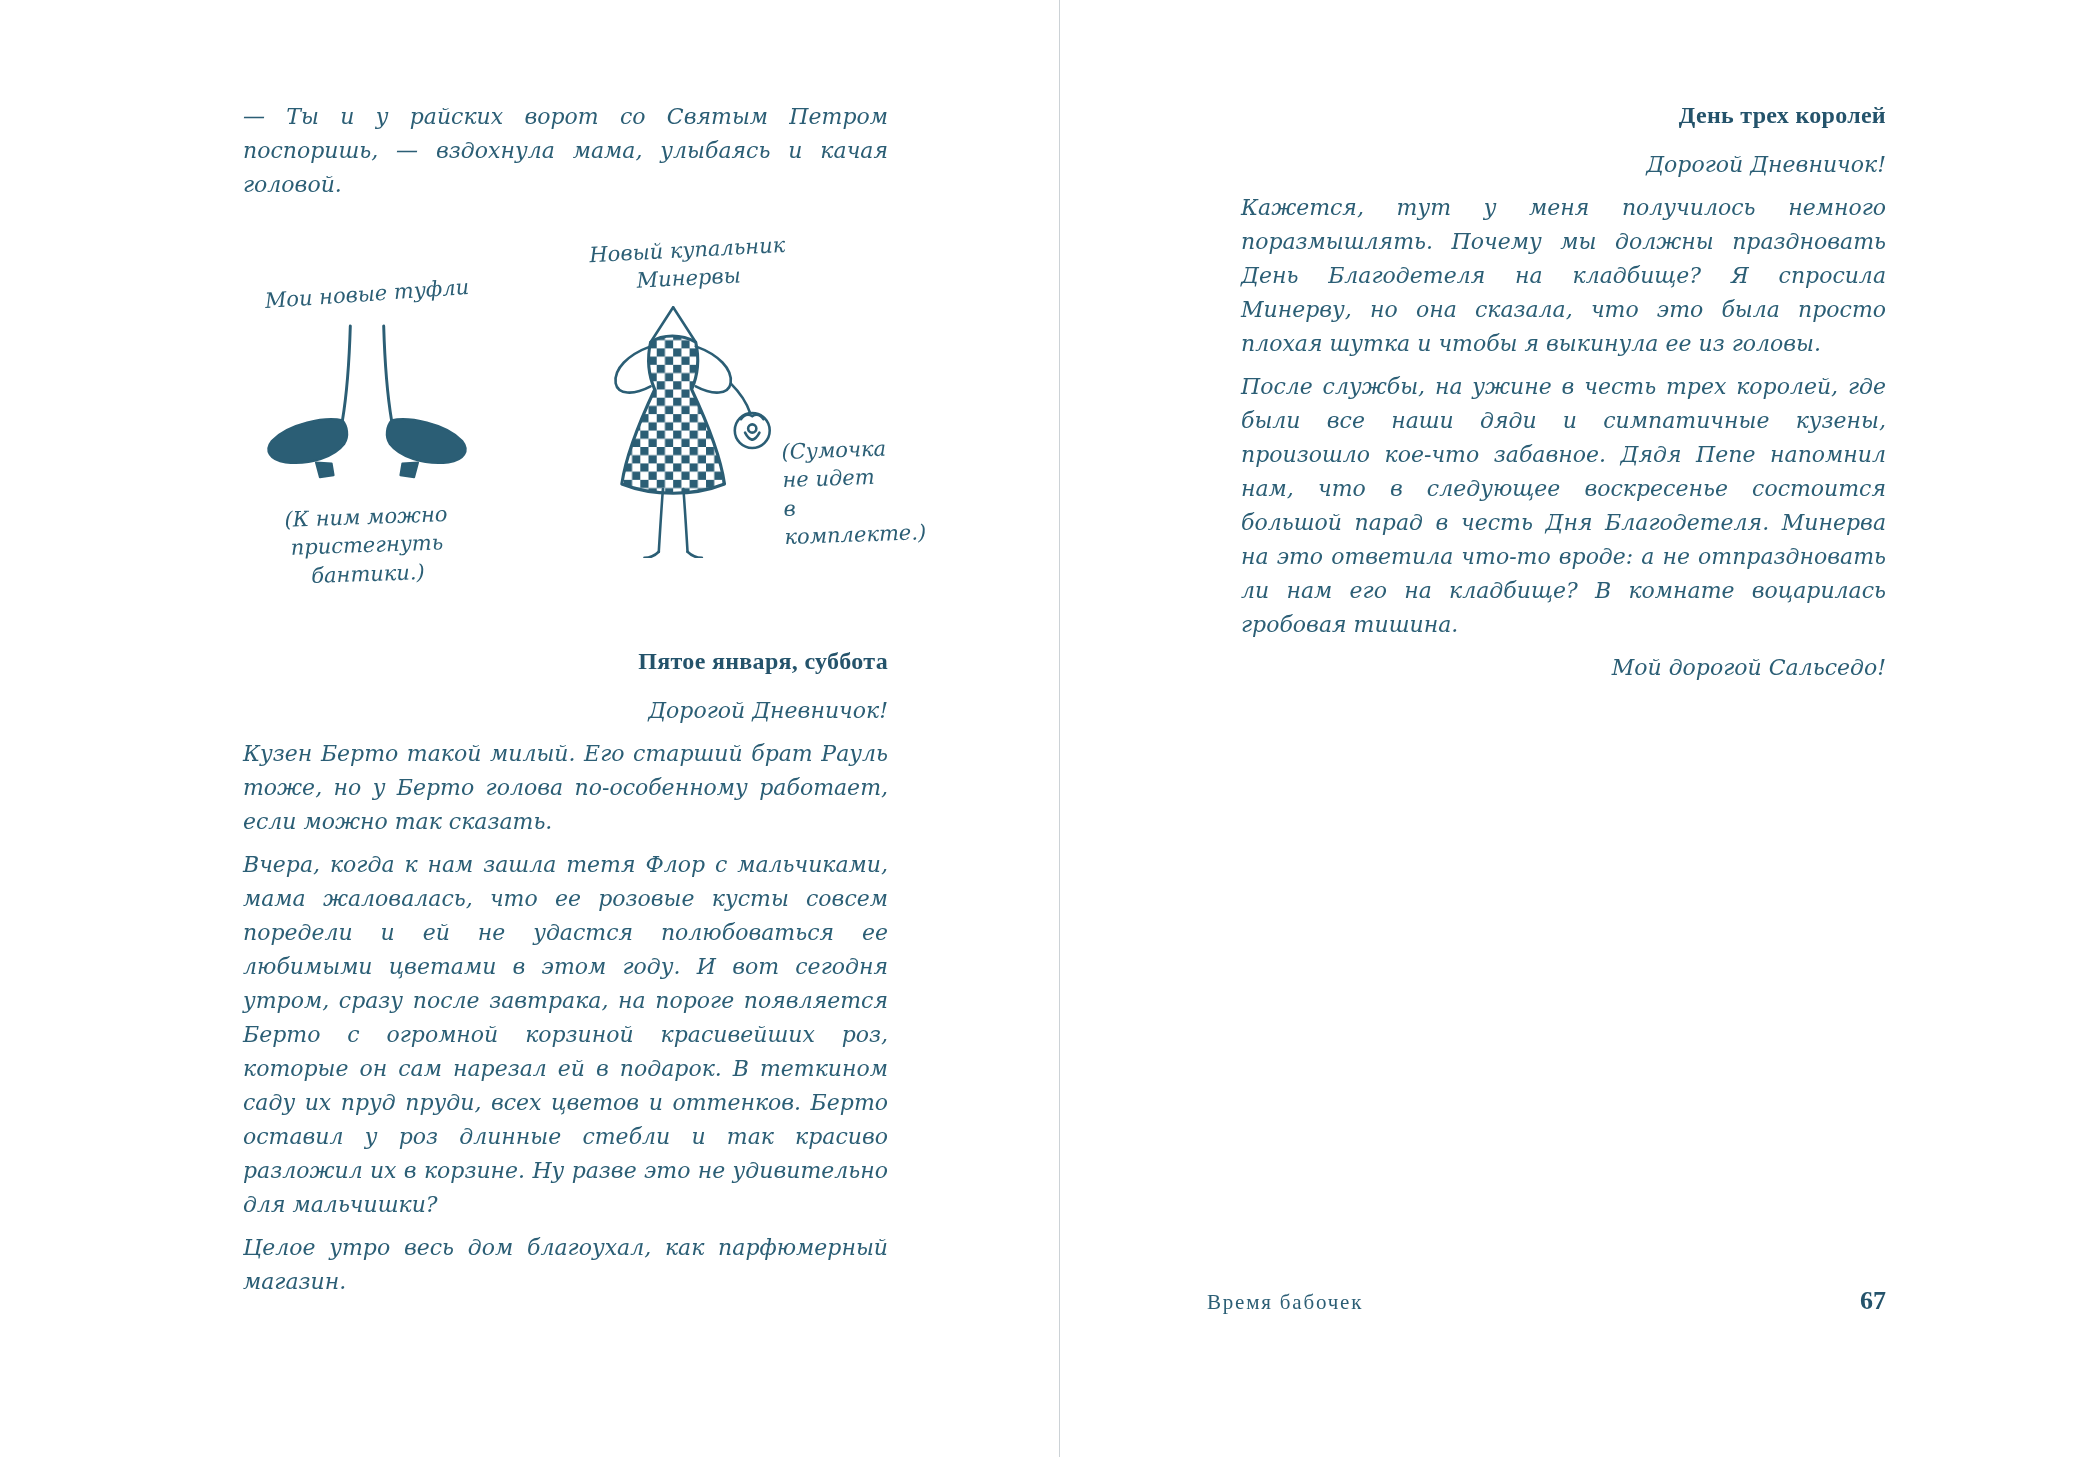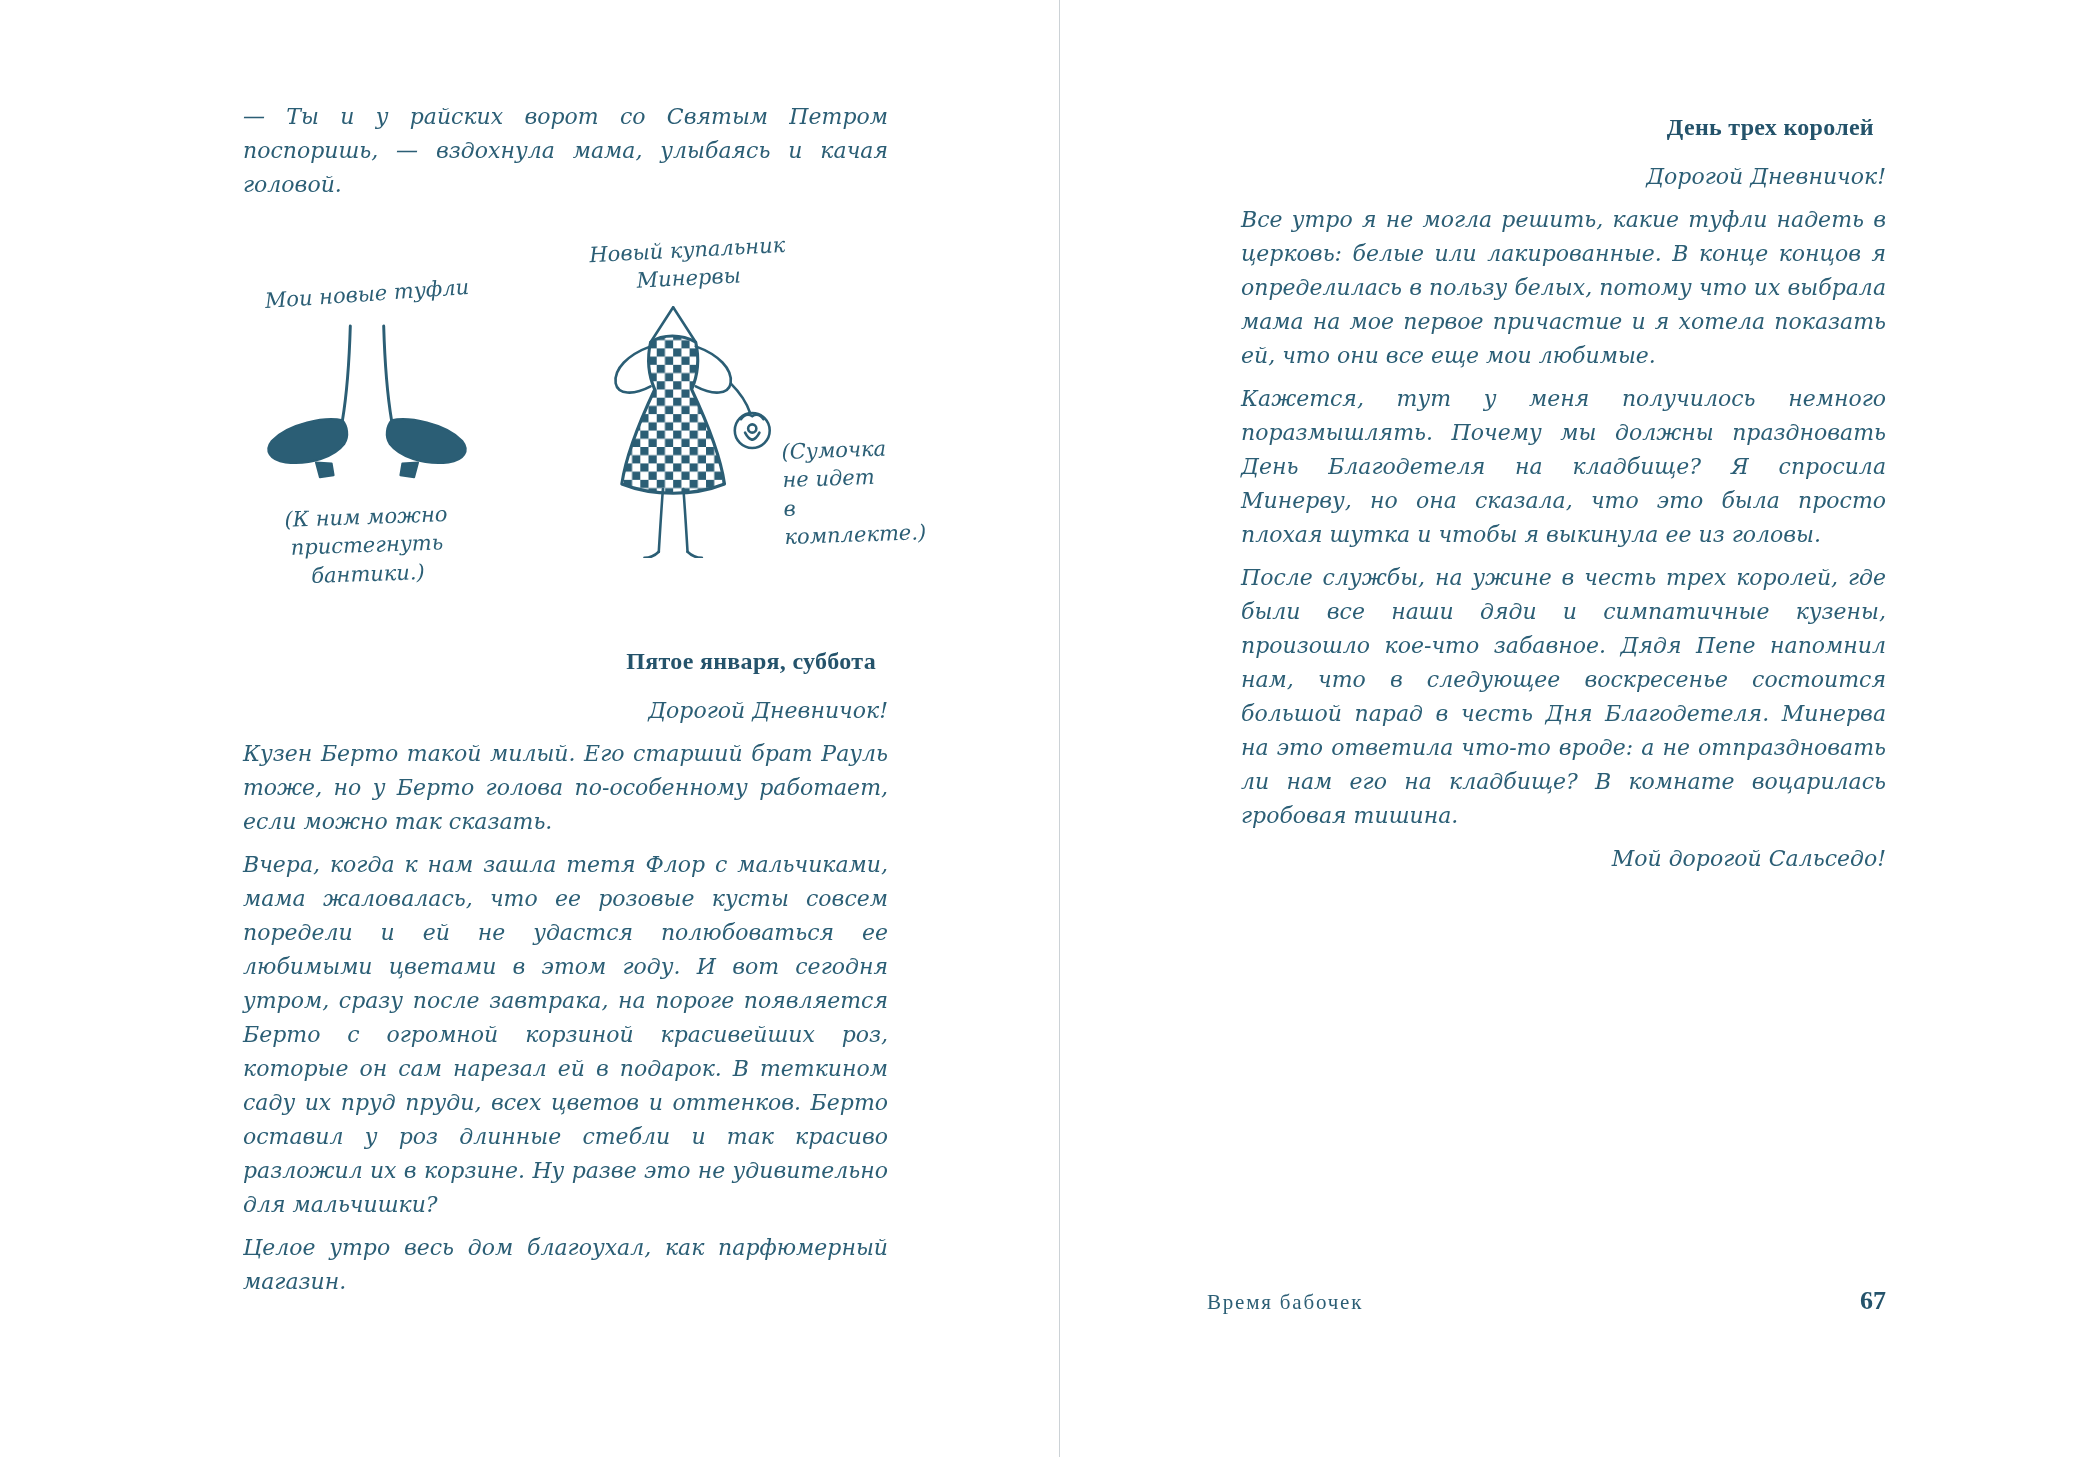--- a/index.html
+++ b/index.html
@@ -27,21 +27,21 @@
     font-style:italic;
     font-size:22px;
     line-height:34px;
     text-align:justify;
     color:#2b5e75;
   }
   p.intro{margin-bottom:0;}
   p.salutation{text-align:right;}
 
   .entry-heading{
-    margin:12px;
+    margin:0;
     font-family:"Liberation Serif",serif;
     font-style:normal;
     font-weight:bold;
     font-size:24px;
     line-height:30px;
     text-align:right;
     letter-spacing:0.3px;
     color:#24536b;
   }
   .entry-heading.after-figures{margin-top:28px;margin-bottom:18px;}
@@ -167,21 +167,20 @@
     <p class="body">Кузен Берто такой милый. Его старший брат Рауль тоже, но у Берто голова по-особенному работает, если можно так сказать.</p>
     <p class="body">Вчера, когда к нам зашла тетя Флор с мальчиками, мама жаловалась, что ее розовые кусты совсем поредели и ей не удастся полюбоваться ее любимыми цветами в этом году. И вот сегодня утром, сразу после завтрака, на пороге появляется Берто с огромной корзиной красивейших роз, которые он сам нарезал ей в подарок. В теткином саду их пруд пруди, всех цветов и оттенков. Берто оставил у роз длинные стебли и так красиво разложил их в корзине. Ну разве это не удивительно для мальчишки?</p>
     <p class="body">Целое утро весь дом благоухал, как парфюмерный магазин.</p>
 
   </section>
 
   <section class="page right">
     <h2 class="entry-heading top">День трех королей</h2>
 
     <p class="body salutation">Дорогой Дневничок!</p>
-    <p class="body">Все утро я не могла решить, какие туфли надеть в церковь: белые или лакированные. В конце концов я определилась в пользу белых, потому что их выбрала мама на мое первое причастие и я хотела показать ей, что они все еще мои любимые.</p>
     <p class="body">Кажется, тут у меня получилось немного поразмышлять. Почему мы должны праздновать День Благодетеля на кладбище? Я спросила Минерву, но она сказала, что это была просто плохая шутка и чтобы я выкинула ее из головы.</p>
     <p class="body">После службы, на ужине в честь трех королей, где были все наши дяди и симпатичные кузены, произошло кое-что забавное. Дядя Пепе напомнил нам, что в следующее воскресенье состоится большой парад в честь Дня Благодетеля. Минерва на это ответила что-то вроде: а не отпраздновать ли нам его на кладбище? В комнате воцарилась гробовая тишина.</p>
 
 
     <p class="body salutation">Мой дорогой Сальседо!</p>
 
     <div class="footer">
       <span class="running title">Время бабочек</span>
       <span class="pagenum num-right">67</span>
     </div>

